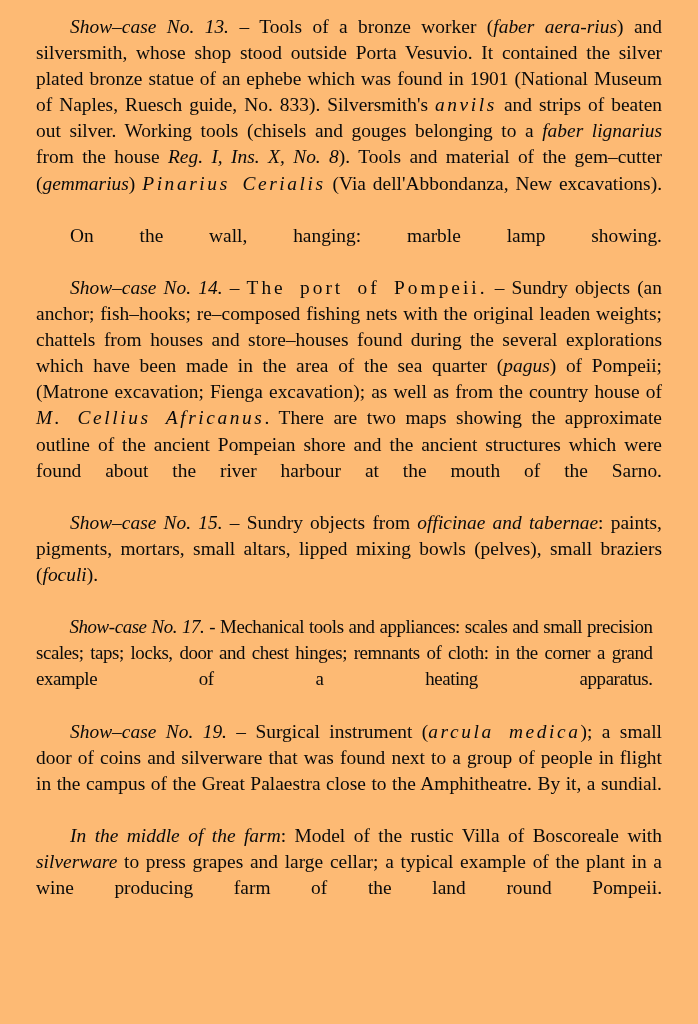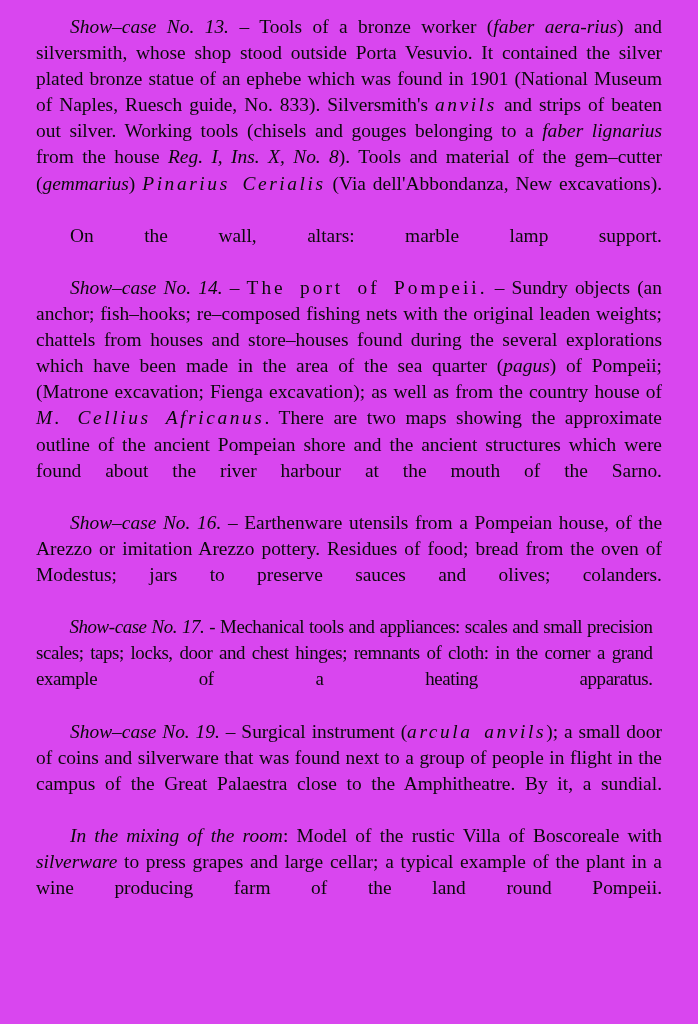--- a/index.html
+++ b/index.html
@@ -5,21 +5,21 @@
 <style>
   html, body {
     margin: 0;
     padding: 0;
     background: #ffffff;
   }
   .page {
     position: relative;
     width: 698px;
     height: 1024px;
-    background: #d946ef;
+    background: #fdba74;
     overflow: hidden;
     font-family: "Liberation Serif", "DejaVu Serif", serif;
     color: #0a0a0a;
     -webkit-font-smoothing: antialiased;
   }
   .textblock {
     position: absolute;
     left: 36px;
     top: 14px;
     width: 626px;
@@ -75,27 +75,27 @@
   }
 </style>
 </head>
 <body>
 
 <div class="page">
   <div class="textblock">
 
     <p class="para"><span class="runin">Show–case No. 13.</span><span> – </span><span>Tools of a bronze worker (</span><i>faber aera-</i><i>rius</i><span>) and silversmith, whose shop stood outside Porta Vesuvio. It contained the silver plated bronze statue of an ephebe which was found in </span><span class="osf">1901</span><span> (National Museum of Naples, Ruesch guide, No. </span><span class="osf">833</span><span>). Silversmith's </span><span class="spaced">anvils</span><span> and strips of beaten out silver.  Working tools (chisels and gouges belonging to a </span><i>faber lignarius</i><span> from the house </span><i>Reg. I, Ins. X, No. 8</i><span>).  Tools and material of the gem–cutter (</span><i>gemmarius</i><span>) </span><span class="spaced">Pinarius Cerialis</span><span> (Via dell'Abbondanza, New excavations).</span></p>
 
-    <p class="para"><span>On the wall, altars: marble lamp support.</span></p>
+    <p class="para"><span>On the wall, hanging: marble lamp showing.</span></p>
 
     <p class="para"><span class="runin">Show–case No. 14.</span><span> – </span><span class="spacedhead">The port of Pompeii.</span><span> – </span><span>Sundry objects (an anchor; fish–hooks; re–composed fishing nets with the original leaden weights; chattels from houses and store–houses found during the several explorations which have been made in the area of the sea quarter (</span><i>pagus</i><span>) of Pompeii; (Matrone excavation; Fienga excavation); as well as from the country house of </span><span class="spaced">M. Cellius Africanus</span><span>.  There are two maps showing the approximate outline of the ancient Pompeian shore and the ancient structures which were found about the river harbour at the mouth of the Sarno.</span></p>
 
+    <p class="para"><span class="runin">Show–case No. 15.</span><span> – </span><span>Sundry objects from </span><i>officinae and tabernae</i><span>: paints, pigments, mortars, small altars, lipped mixing bowls (pelves), small braziers (</span><i>foculi</i><span>).</span></p>
 
-    <p class="para"><span class="runin">Show–case No. 16.</span><span> – </span><span>Earthenware utensils from a Pompeian house, of the Arezzo or imitation Arezzo pottery.  Residues of food; bread from the oven of Modestus; jars to preserve sauces and olives; colanders.</span></p>
 
     <p class="para condensed"><span class="runin">Show-case No. 17.</span><span> - </span><span>Mechanical tools and appliances: scales and small precision scales; taps; locks, door and chest hinges; remnants of cloth: in the corner a grand example of a heating apparatus.</span></p>
 
-    <p class="para"><span class="runin">Show–case No. 19.</span><span> – </span><span>Surgical instrument (</span><span class="spaced">arcula anvils</span><span>); a small door of coins and silverware that was found next to a group of people in flight in the campus of the Great Palaestra close to the Amphitheatre.  By it, a sundial.</span></p>
+    <p class="para"><span class="runin">Show–case No. 19.</span><span> – </span><span>Surgical instrument (</span><span class="spaced">arcula medica</span><span>); a small door of coins and silverware that was found next to a group of people in flight in the campus of the Great Palaestra close to the Amphitheatre.  By it, a sundial.</span></p>
 
-    <p class="para"><span class="runin">In the mixing of the room</span><span>: Model of the rustic Villa of Boscoreale with </span><i>silverware</i><span> to press grapes and large cellar; a typical example of the plant in a wine producing farm of the land round Pompeii.</span></p>
+    <p class="para"><span class="runin">In the middle of the farm</span><span>: Model of the rustic Villa of Boscoreale with </span><i>silverware</i><span> to press grapes and large cellar; a typical example of the plant in a wine producing farm of the land round Pompeii.</span></p>
 
   </div>
 </div>
 
 </body></html>

